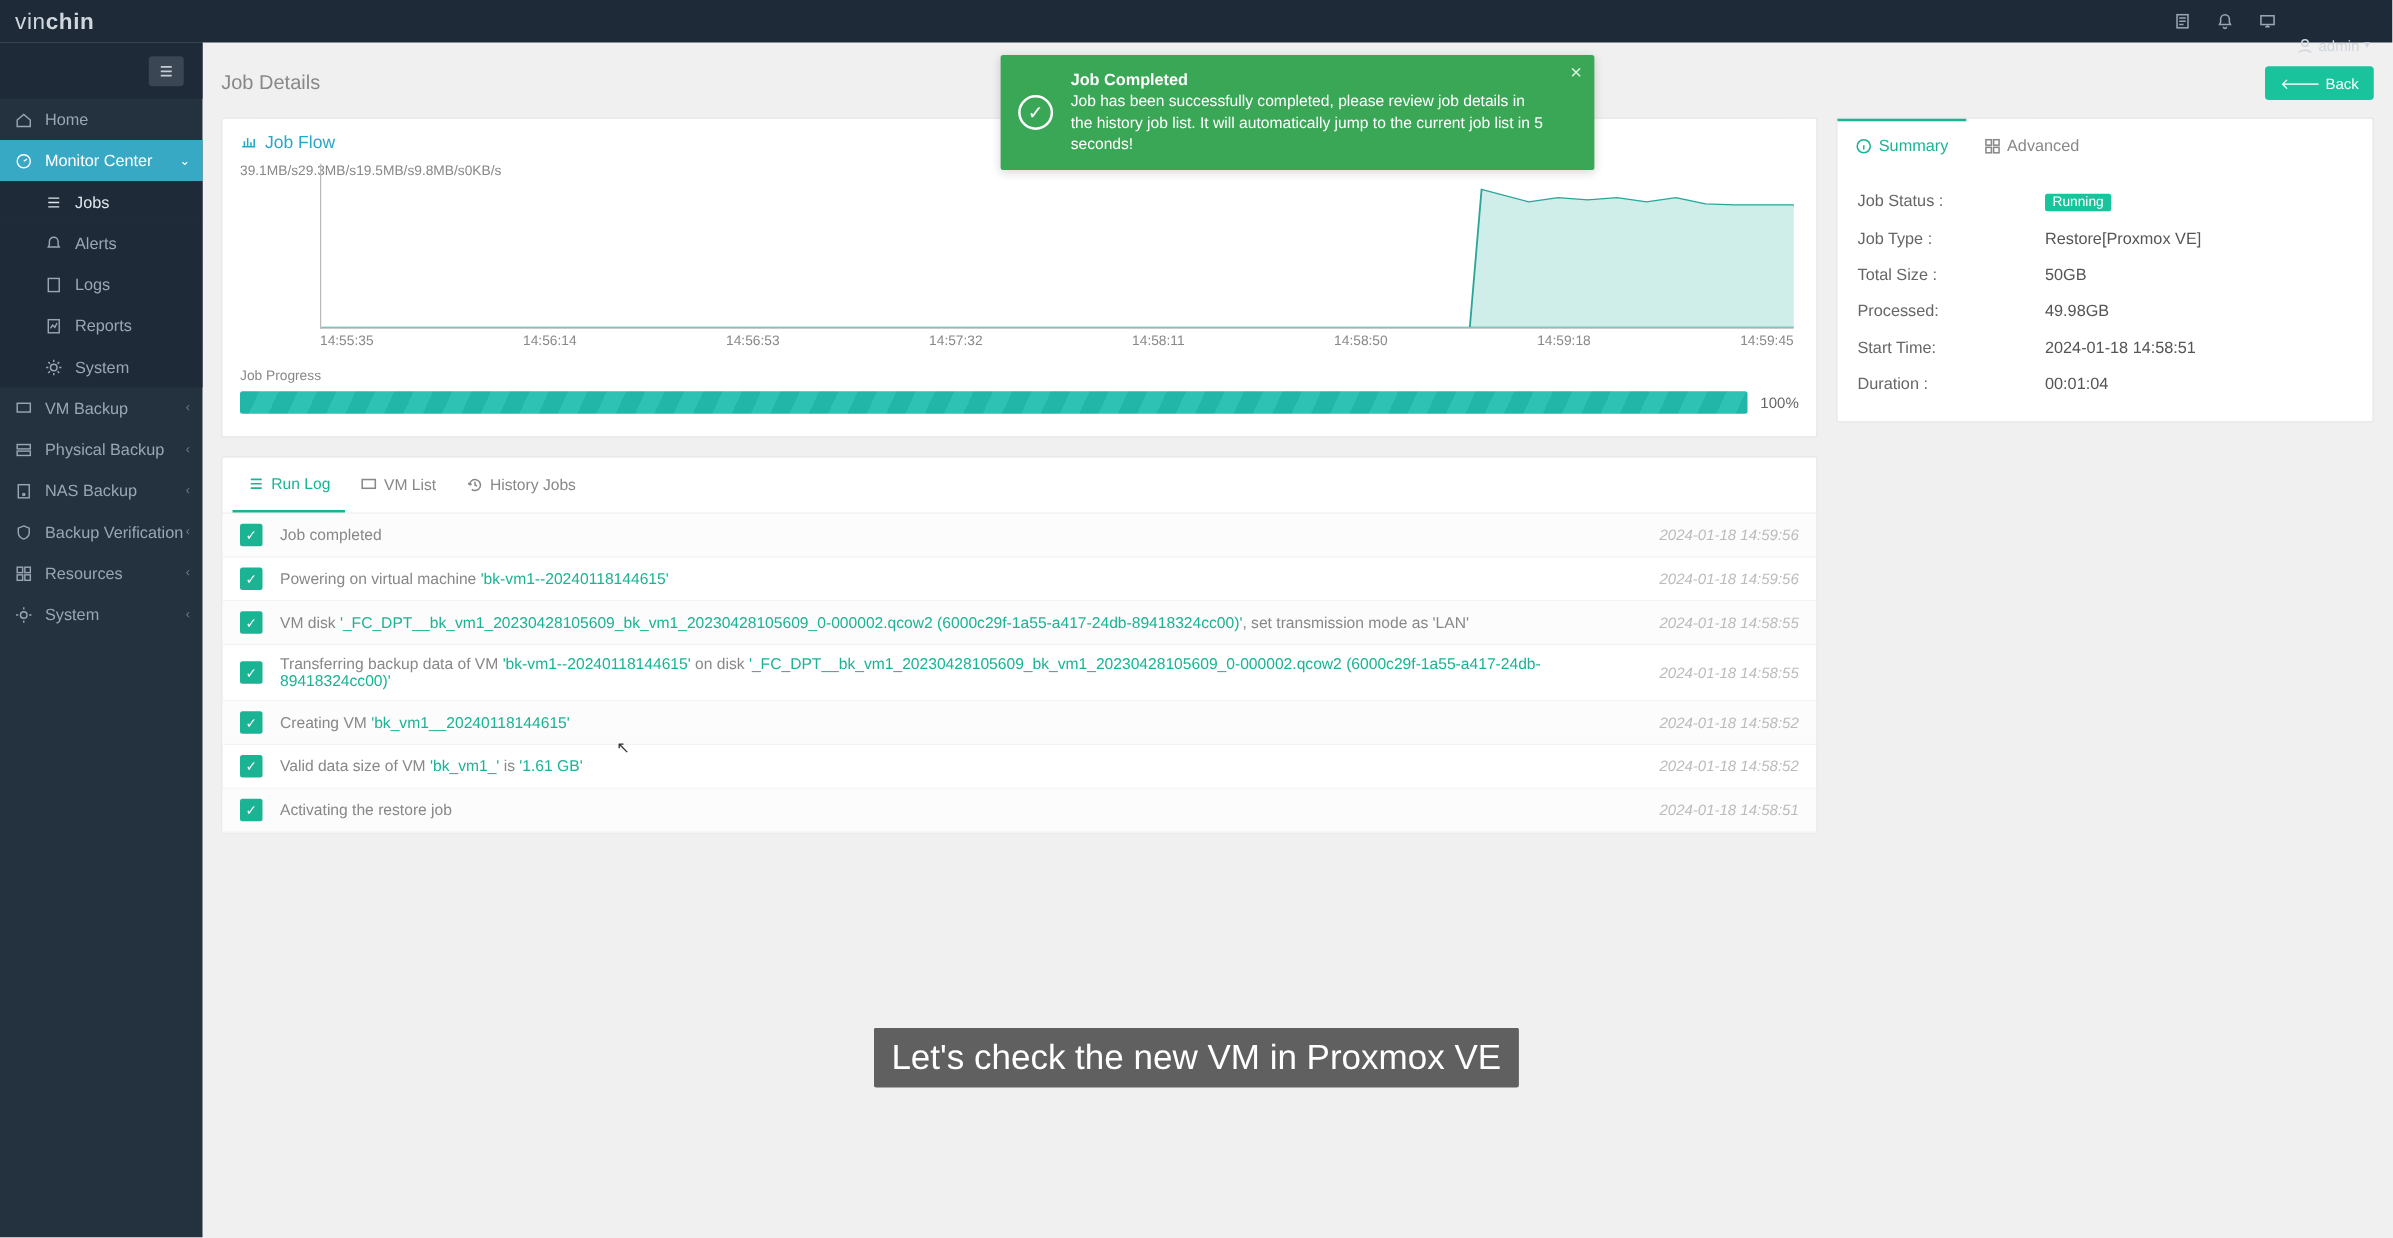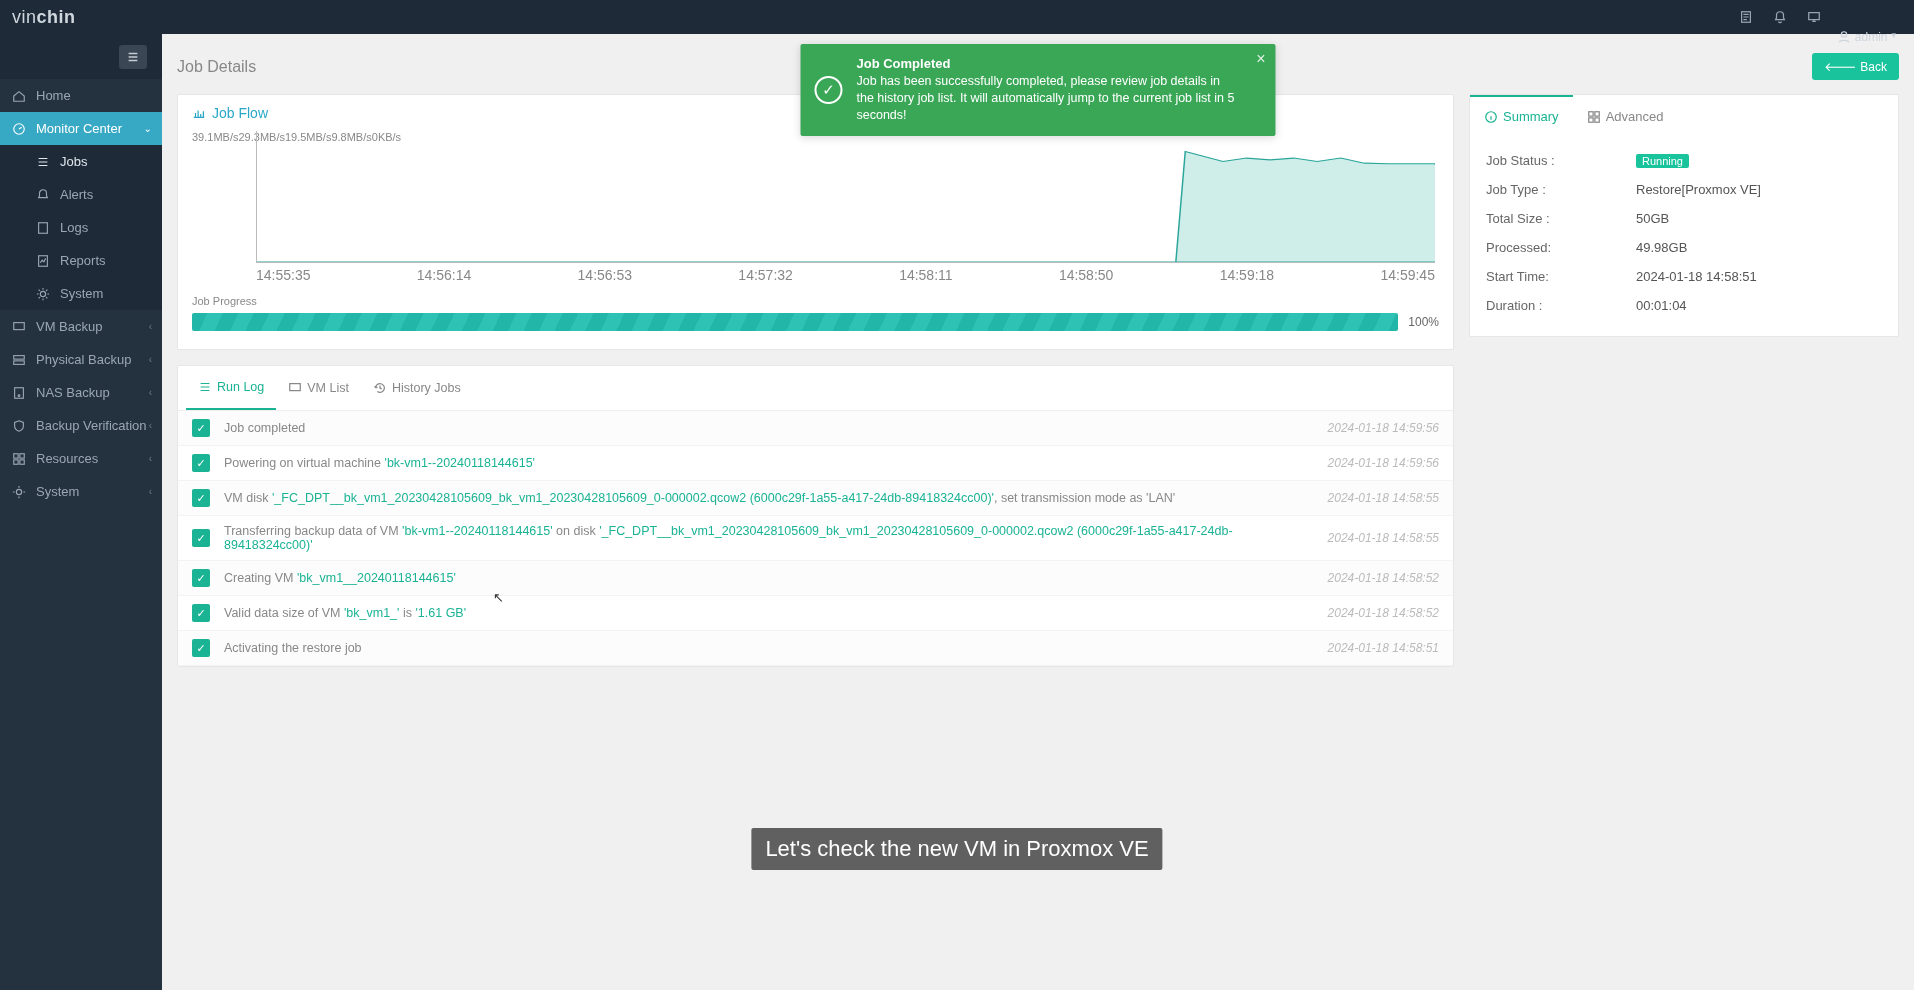--- a/index.html
+++ b/index.html
@@ -25,21 +25,21 @@
 .btn-back { margin-left: auto; background: #19c39c; color: #fff; border: none; border-radius: 3px; padding: 6px 12px; font-size: 12px; display: flex; align-items: center; gap: 4px; cursor: pointer; }
 .grid { display: flex; gap: 15px; }
 .col-left { flex: 1; min-width: 0; }
 .col-right { width: 430px; }
 .panel { background: #fff; border: 1px solid #e6e6e6; border-radius: 2px; }
 .flow-panel { padding: 10px 14px 8px; }
 .flow-title { color: #2aa7c7; font-size: 14px; margin-bottom: 4px; display: flex; align-items: center; gap: 6px; }
 .chart-wrap { height: 160px; position: relative; }
 .chart-y-labels { position: absolute; left: 0; top: 6px; bottom: 22px; width: 64px; display: flex; flex-direction: row; justify-content: space-between; font-size: 11px; color: #888; text-align: right; padding-right: 6px; }
 .chart-area { position: absolute; left: 64px; right: 4px; top: 6px; bottom: 22px; border-left: 1.5px solid #bbb; border-bottom: 1.5px solid #bbb; }
-.chart-x-labels { position: absolute; left: 64px; right: 4px; bottom: 0; height: 18px; display: flex; justify-content: space-between; font-size: 14px; color: #888; margin-top: 36px; }
+.chart-x-labels { position: absolute; left: 64px; right: 4px; bottom: 0; height: 18px; display: flex; justify-content: space-between; font-size: 11px; color: #888; margin-top: 36px; }
 .progress-title { font-size: 11px; color: #888; margin: 10px 0 6px; }
 .progress-row { display: flex; align-items: center; gap: 10px; margin-bottom: 10px; }
 .progress-bar { flex: 1; height: 18px; background: repeating-linear-gradient(115deg,#21b6a8 0 14px,#2dc2b4 14px 28px); border-radius: 2px; }
 .progress-pct { font-size: 12px; color: #666; }
 .tabs { display: flex; }
 .tab { padding: 12px 14px; font-size: 13px; color: #888; display: flex; align-items: center; gap: 5px; cursor: pointer; border-top: 2px solid transparent; }
 .tab.active { border-top: 2px solid #1ab394; color: #1ab394; }
 .summary-body { padding: 10px 16px 16px; font-size: 13px; }
 .summary-row { display: flex; padding: 7px 0; }
 .summary-row .k { width: 150px; color: #666; }
@@ -54,21 +54,21 @@
 .log-row:nth-child(even){ background:#fcfcfc; }
 .log-check { width: 18px; height: 18px; background: #1ab394; color: #fff; display: flex; align-items: center; justify-content: center; border-radius: 2px; margin-right: 14px; font-size: 11px; flex-shrink: 0; }
 .log-text { flex: 1; color: #888; }
 .log-text .hl { color: #1ab394; }
 .log-time { color: #bbb; font-size: 12px; font-style: italic; margin-left: 10px; }
 .toast { position: absolute; top: 10px; left: 50%; transform: translateX(-50%); width: 475px; background: #3aa757; color: #fff; border-radius: 2px; padding: 12px 36px 12px 56px; box-shadow: 0 2px 8px rgba(0,0,0,.15); z-index: 50; }
 .toast-check { position: absolute; left: 14px; top: 50%; transform: translateY(-50%); width: 28px; height: 28px; border: 2px solid #fff; border-radius: 50%; display: flex; align-items: center; justify-content: center; font-size: 15px; }
 .toast-close { position: absolute; right: 10px; top: 6px; color: #dff0e2; cursor: pointer; font-size: 16px; }
 .toast-title { font-weight: 600; font-size: 13px; }
 .toast-body { font-size: 12.5px; margin-top: 2px; line-height: 1.35; }
-.caption-overlay { position: fixed; bottom: 120px; left: 50%; transform: translateX(-50%); background: rgba(80,80,80,.9); color: #fff; padding: 8px 14px; font-size: 22px; border-radius: 2px; z-index: 60; }
+.caption-overlay { position: fixed; bottom: 120px; left: 50%; transform: translateX(-50%); background: rgba(80,80,80,.9); color: #fff; padding: 8px 14px; font-size: 28px; border-radius: 2px; z-index: 60; }
 .ic { display: inline-flex; width: 14px; height: 14px; }
 svg { width: 100%; height: 100%; }
 .cursor-mark { position: absolute; left: 315px; top: 179px; font-size: 13px; color: #333; z-index: 20; pointer-events: none; }
 </style>
 </head>
 <body>
 
 <div class="topbar">
   <span class="logo"><span>vin</span><b>chin</b></span>
   <div class="top-spacer"></div>

